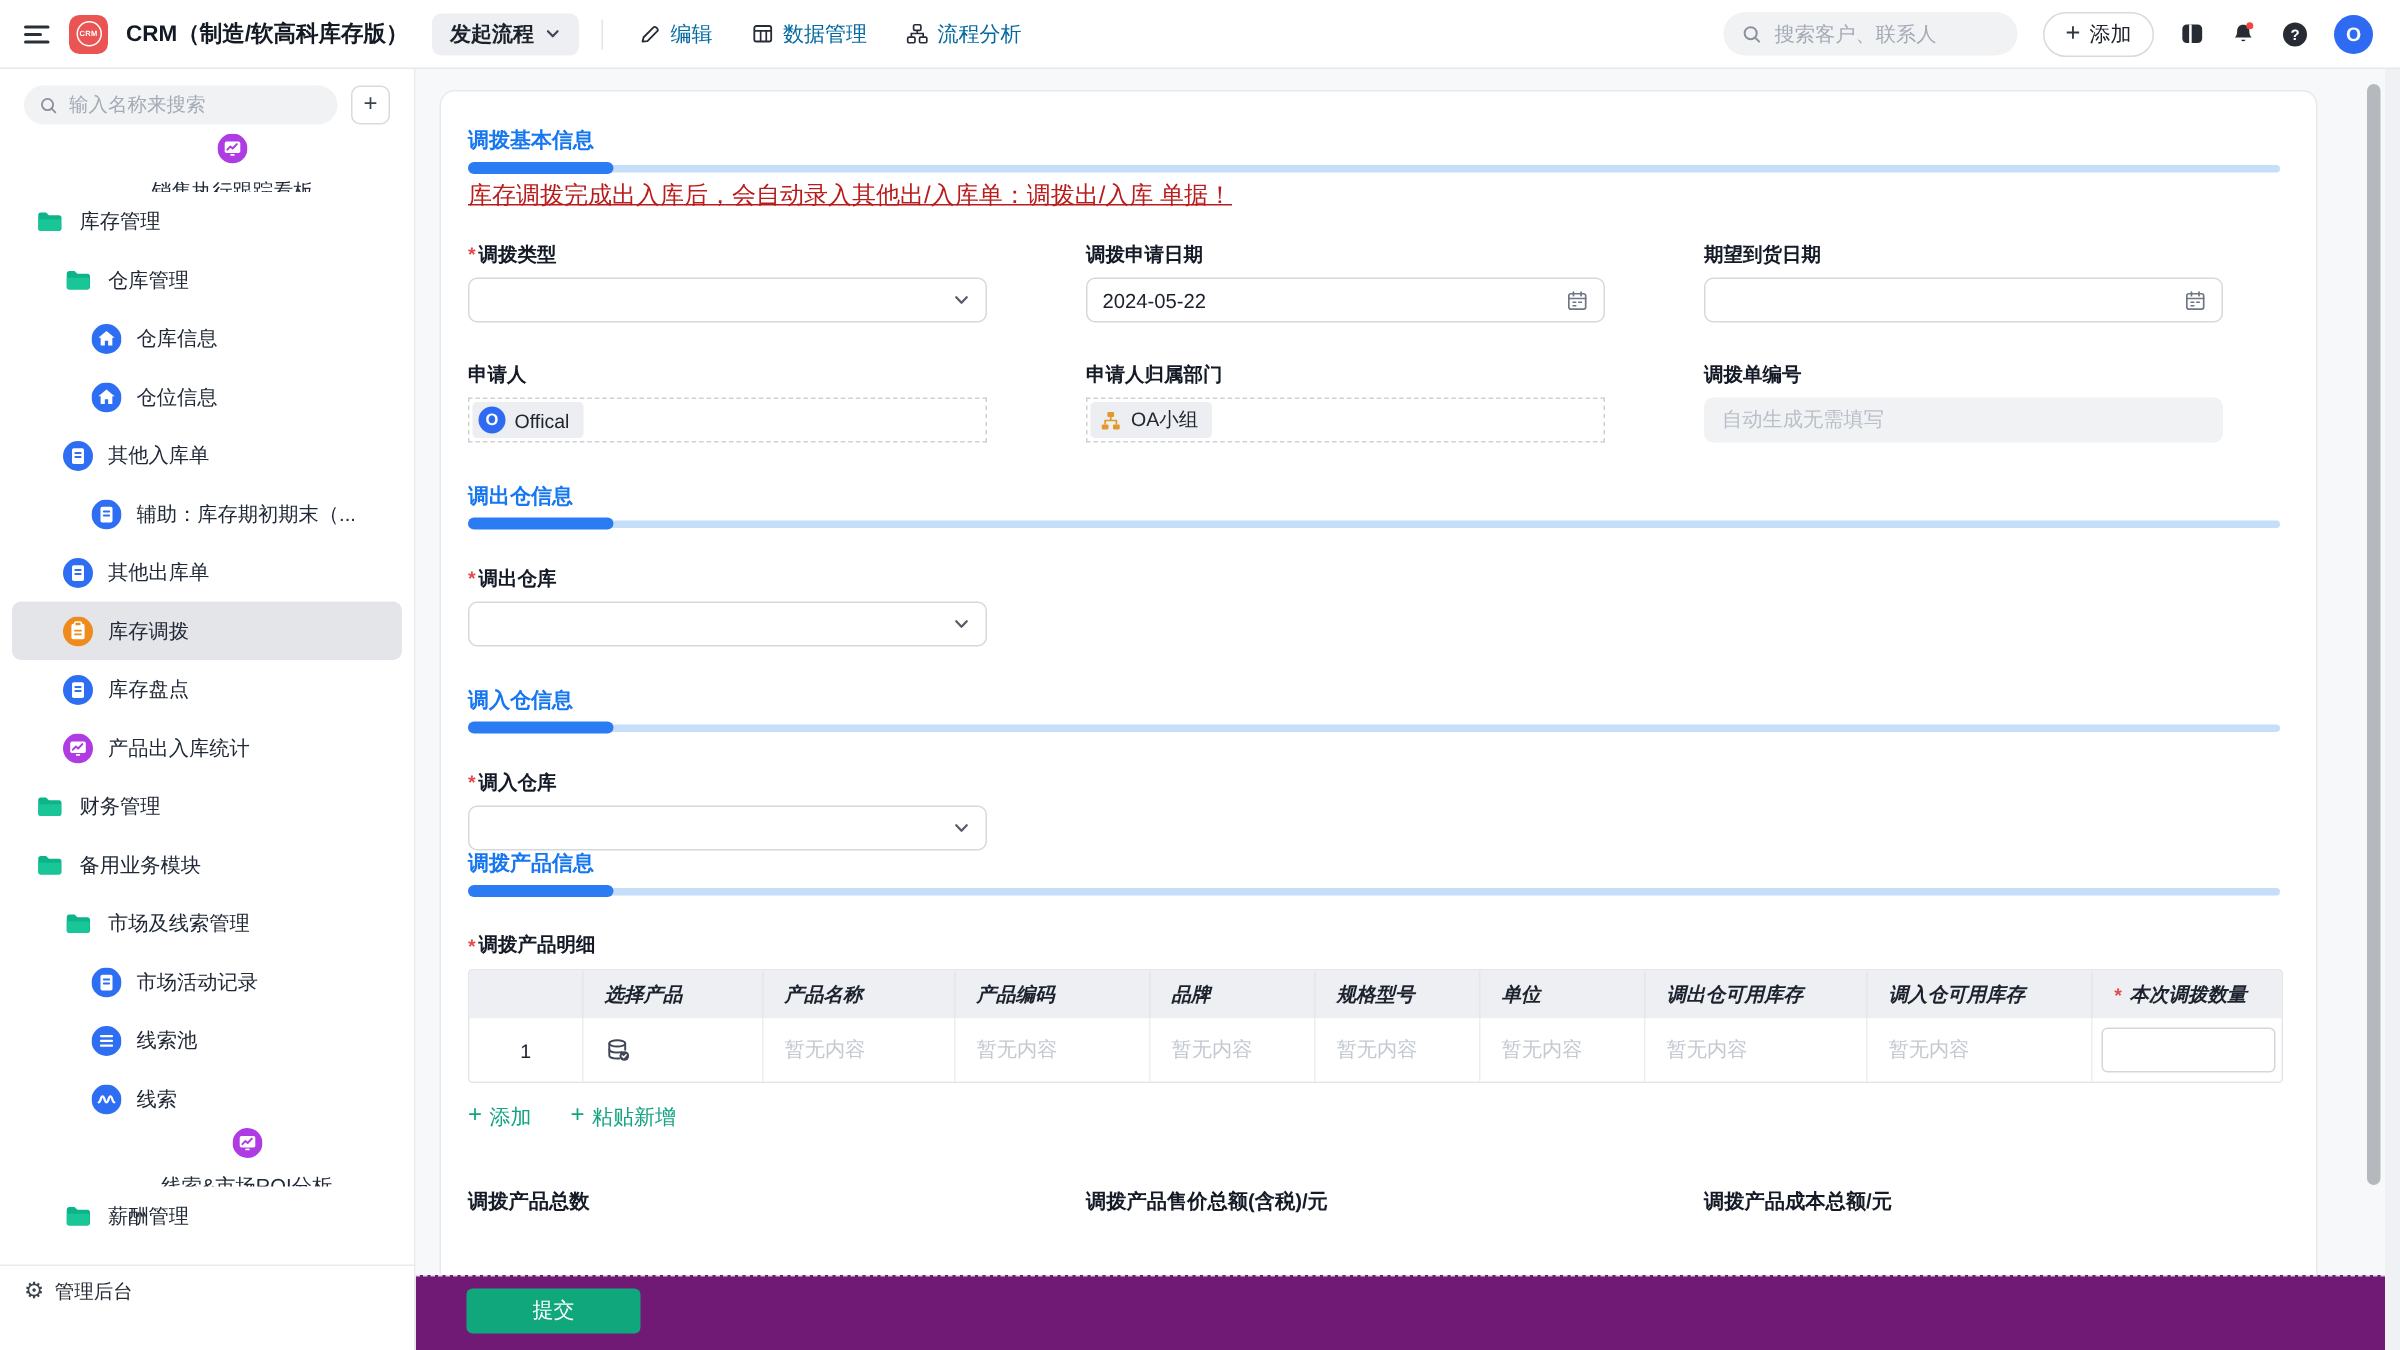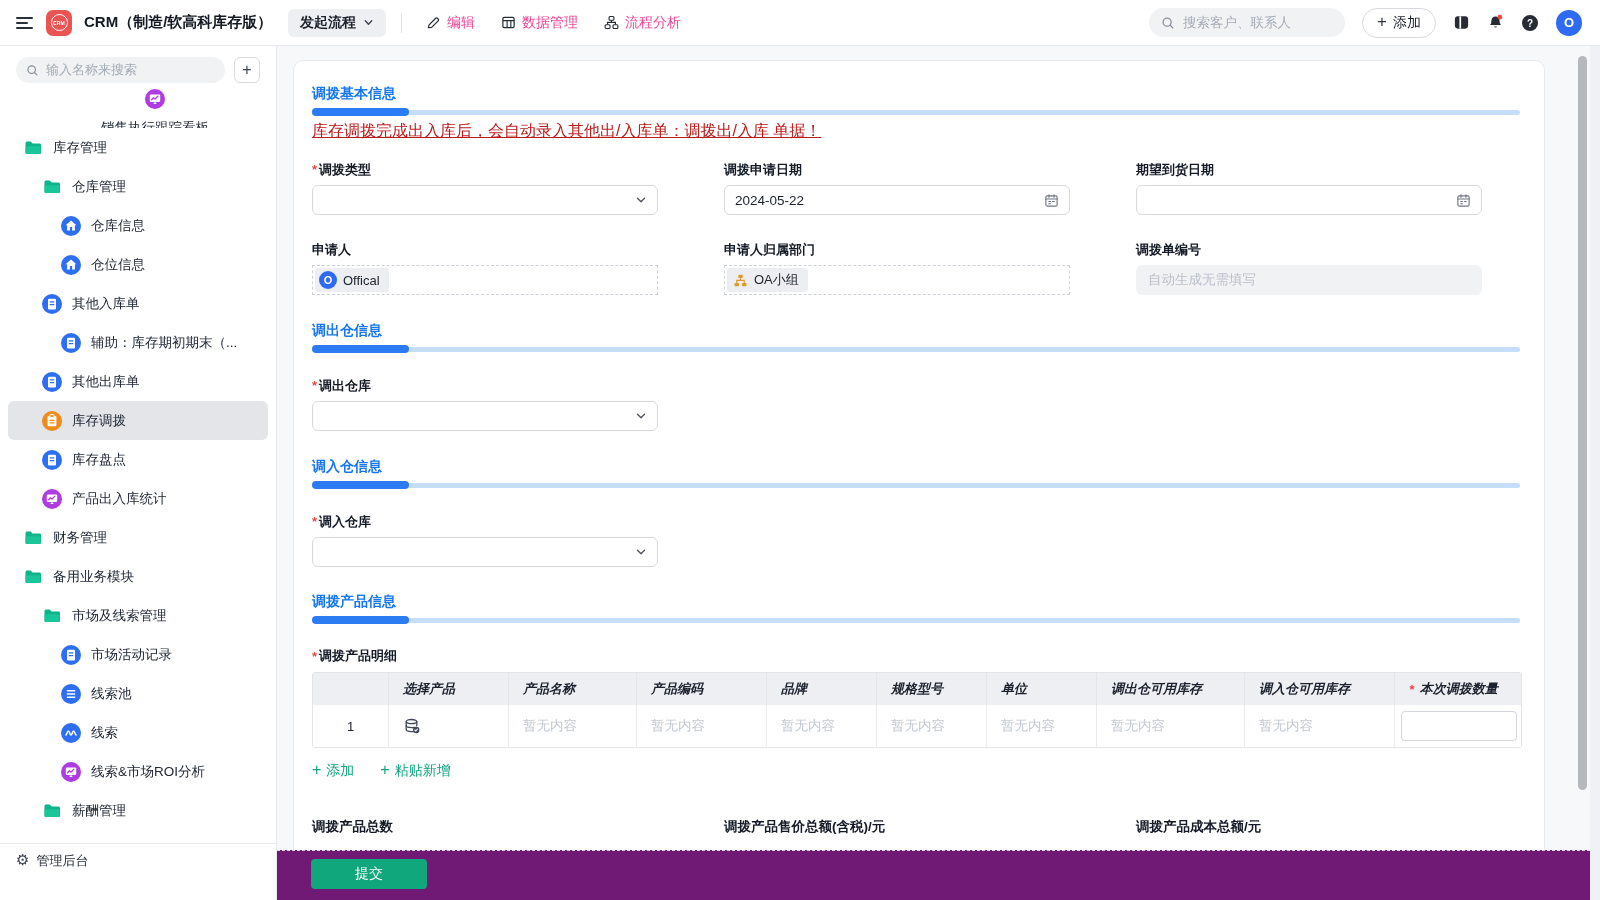--- a/index.html
+++ b/index.html
@@ -16,21 +16,21 @@
   .hamb span { height:2px; border-radius:1px; background:#2a303a; }
   .hamb span:nth-child(1){width:17px}.hamb span:nth-child(2){width:12px}.hamb span:nth-child(3){width:17px}
   .logo { width:26px; height:26px; border-radius:7px; background:#ea5553; display:flex; align-items:center; justify-content:center; flex:none; }
   .logo-ring { width:17px; height:17px; border:1.5px solid #fff; border-radius:50%; color:#fff;
                font-size:5px; font-weight:bold; display:flex; align-items:center; justify-content:center; letter-spacing:.2px; }
   .app-title { font-size:15px; font-weight:bold; color:#141a24; white-space:nowrap; }
   .h-center { display:flex; align-items:center; gap:8px; padding-left:14px; }
   .start-flow { display:flex; align-items:center; gap:7px; background:#edeff2; border:none; border-radius:6px;
                 height:28px; padding:0 12px; font-size:14px; font-weight:bold; color:#1c222c; font-family:inherit; cursor:pointer; }
   .vdiv { width:1px; height:20px; background:#e2e4e8; margin:0 7px; }
-  .nav-item { display:flex; align-items:center; gap:6px; font-size:14px; color:#ec4899; padding:0 9px; cursor:pointer; }
+  .nav-item { display:flex; align-items:center; gap:6px; font-size:14px; color:#0369a1; padding:0 9px; cursor:pointer; }
   .h-right { margin-left:auto; display:flex; align-items:center; gap:17px; padding-right:18px; }
   .search-pill { width:196px; height:29px; border-radius:15px; background:#f0f2f4; display:flex; align-items:center; gap:8px; padding:0 12px; cursor:text; }
   .ph { color:#a4abb6; font-size:13.5px; white-space:nowrap; }
   .add-pill { height:30px; border-radius:16px; border:1px solid #d7dade; background:#fff; display:flex; align-items:center;
               gap:6px; padding:0 14px; font-size:14px; color:#1d222b; font-family:inherit; cursor:pointer; }
   .add-pill .plus { font-size:17px; margin-top:-2px; color:#30363f; }
   .hicon { display:flex; align-items:center; cursor:pointer; }
   .avatar { width:26px; height:26px; border-radius:50%; background:#2e6bf2; color:#fff; font-size:13px; font-weight:bold;
             display:flex; align-items:center; justify-content:center; cursor:pointer; }
   
@@ -51,21 +51,21 @@
   
   .main { position:absolute; top:46px; left:277px; width:1323px; height:854px; background:#f7f8fa; overflow:hidden; }
   .card { position:absolute; left:16px; top:14px; width:1252px; height:880px; background:#fff; border:1px solid #e7e9ed;
           border-radius:10px; padding:24px 24px 0 18px; }
   .sec-title { font-size:14px; font-weight:bold; color:#1677f0; height:17px; line-height:17px; }
   .progress { position:relative; height:8px; margin-top:6px; }
   .progress .track { position:absolute; left:0; right:0; top:1.5px; height:5px; background:#c7defb; border-radius:3px; }
   .progress .bar { position:absolute; left:0; top:0; width:97px; height:8px; background:#2b7bf3; border-radius:4px; }
   .note { margin-top:6px; font-size:16px; color:#b91c1c; height:18px; line-height:18px;text-decoration:underline; }
   .grid3 { display:flex; gap:66px; }
-  .mt22{margin-top:22px}.mt27{margin-top:27px}.mt26{margin-top:26px}.mt25{margin-top:25px}
+  .mt22{margin-top:22px}.mt27{margin-top:27px}.mt26{}.mt25{margin-top:25px}
   .field { width:346px; flex:none; }
   .lbl { font-size:13px; font-weight:bold; color:#141a26; height:16px; line-height:16px; margin-bottom:7px; display:flex; align-items:center; }
   .req { color:#e5484d; margin-right:2px; }
   .select, .inputbox { height:30px; border:1px solid #d5d8dd; border-radius:6px; background:#fff; display:flex;
                        align-items:center; justify-content:space-between; padding:0 10px; cursor:pointer; }
   .val { font-size:13.5px; color:#1b212c; }
   .input-disabled { height:30px; border-radius:6px; background:#f0f2f4; display:flex; align-items:center;
                     padding:0 12px; font-size:13.5px; color:#b9bfc9; }
   .dashed { height:30px; border:1px dashed #ced2d8; display:flex; align-items:center; padding:2px; cursor:pointer; }
   .tag { height:24px; background:#eceef1; border-radius:3px; display:flex; align-items:center; gap:6px; padding:0 9px 0 4px; font-size:13px; color:#20262f; }
@@ -354,21 +354,21 @@
         </div>
         <div class="sb-item" style="padding-left: 53px;">
           <span class="sb-icon">
             <svg viewBox="0 0 20 20" width="20" height="20">
               <circle cx="10" cy="10" r="10" fill="#2e6ef3"></circle>
               <path d="M4.8 11.9c1.3 0 1.3-4 2.6-4s1.3 4 2.6 4 1.3-4 2.6-4 1.3 4 2.6 4" stroke="#fff" stroke-width="1.5" fill="none" stroke-linecap="round"></path>
             </svg>
           </span>
           <span class="label">线索</span>
         </div>
-        <div class="sb-item" style="padding-left: 53px;">
+        <div class="sb-item" style="padding-left: 53px; flex-direction: column;">
           <span class="sb-icon">
             <svg viewBox="0 0 20 20" width="20" height="20">
               <circle cx="10" cy="10" r="10" fill="#ae3ce2"></circle>
               <rect x="4.8" y="5.4" width="10.4" height="7.6" rx="1.2" fill="#fff"></rect>
               <path d="M6.6 10.8l1.9-2.1 1.6 1.3 2.8-2.9" stroke="#ae3ce2" stroke-width="1.3" fill="none" stroke-linecap="round" stroke-linejoin="round"></path>
               <rect x="8.5" y="13.6" width="3" height="1.3" rx=".65" fill="#fff"></rect>
             </svg>
           </span>
           <span class="label">线索&amp;市场ROI分析</span>
         </div>

